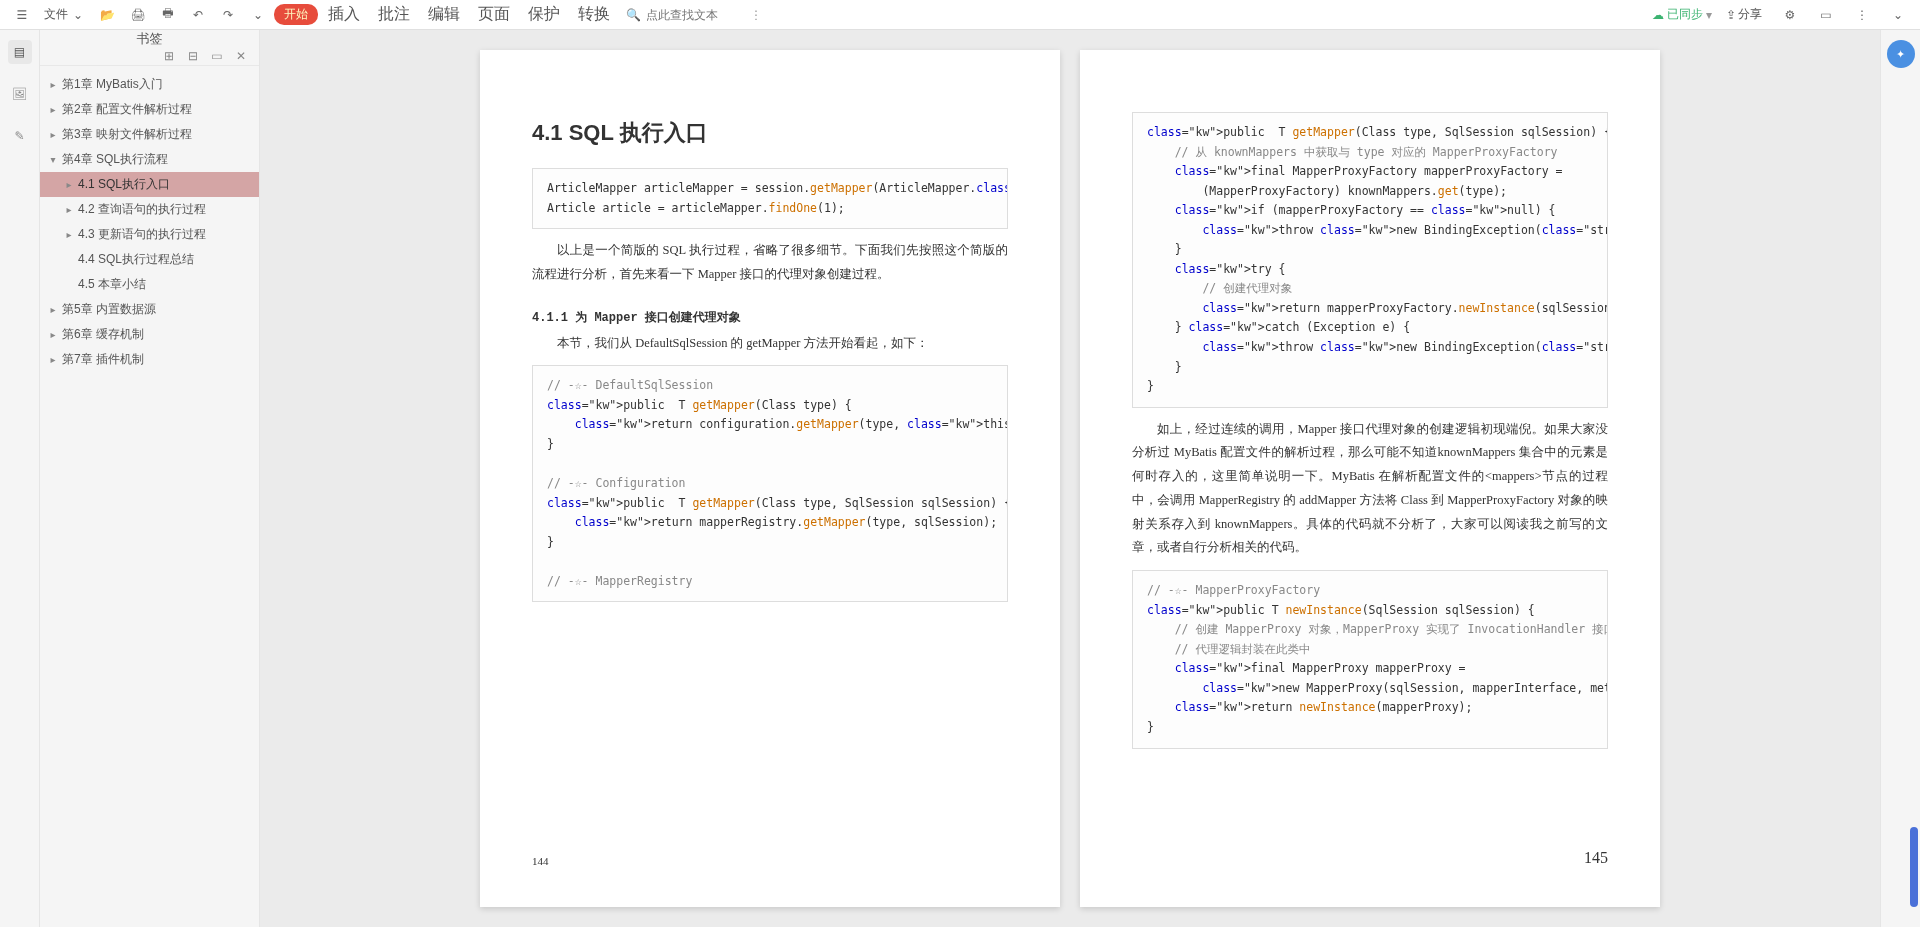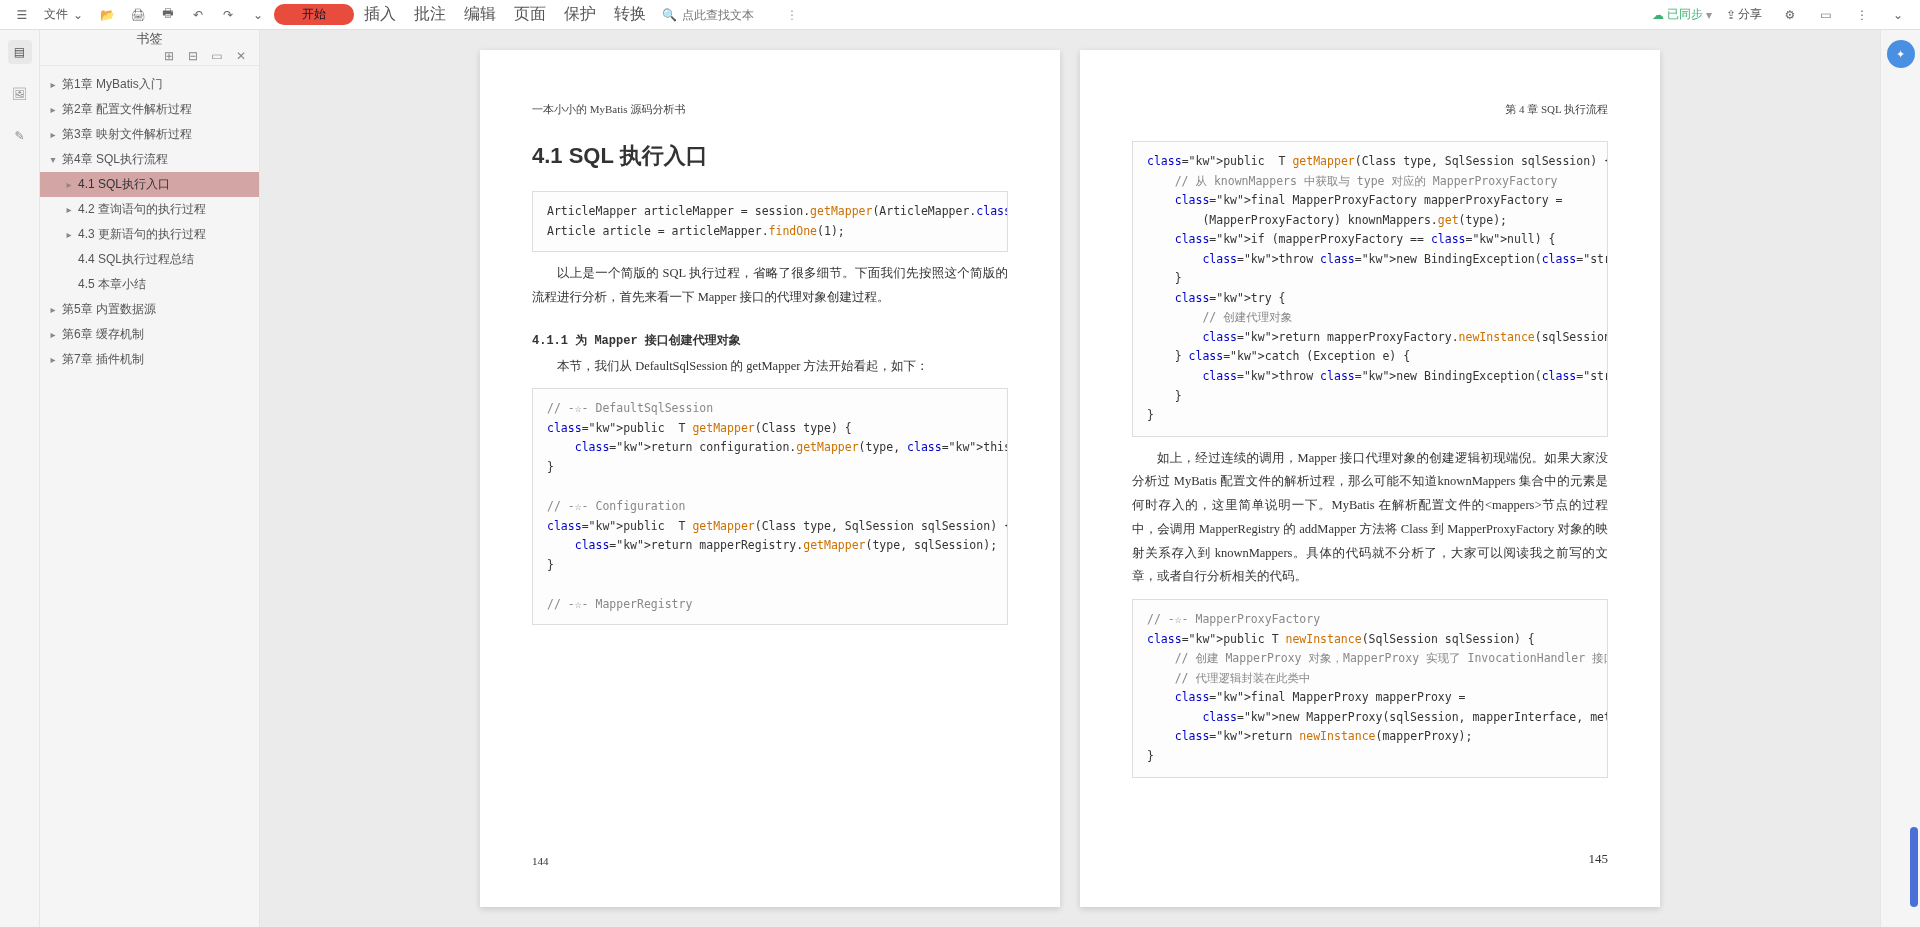--- a/index.html
+++ b/index.html
@@ -5,21 +5,21 @@
 * { margin: 0; padding: 0; box-sizing: border-box; }
 body { font-family: "Microsoft YaHei", "PingFang SC", sans-serif; font-size: 12px; color: #333; background: #f5f5f5; overflow: hidden; }
 .app { display: flex; flex-direction: column; height: 100vh; width: 100vw; }
 
 
 .toolbar { height: 30px; background: #fff; border-bottom: 1px solid #e0e0e0; display: flex; align-items: center; padding: 0 8px; gap: 4px; }
 .toolbar-left { display: flex; align-items: center; gap: 2px; }
 .toolbar-right { margin-left: auto; display: flex; align-items: center; gap: 8px; }
 .tb-btn { padding: 4px 6px; cursor: pointer; display: flex; align-items: center; gap: 2px; color: #555; border-radius: 3px; }
 .tb-icon { width: 16px; height: 16px; display: inline-flex; align-items: center; justify-content: center; color: #666; }
-.pill-red { background: #e74c3c; color: #0f172a; border-radius: 10px; padding: 2px 28px; font-size: 12px; cursor: pointer; }
+.pill-red { background: #e74c3c; color: #fef9c3; border-radius: 10px; padding: 2px 10px; font-size: 12px; cursor: pointer; }
 .menu-item { padding: 4px 8px; cursor: pointer; color: #555; font-size: 16px; }
 .search-box { display: flex; align-items: center; gap: 4px; color: #999; padding: 2px 6px; }
 .search-box input { border: none; outline: none; font-size: 12px; width: 100px; }
 .sync-badge { color: #3cb371; font-size: 12px; display: flex; align-items: center; gap: 3px; }
 
 
 .main { flex: 1; display: flex; overflow: hidden; }
 
 
 .left-rail { width: 40px; background: #f5f5f5; border-right: 1px solid #e5e5e5; display: flex; flex-direction: column; align-items: center; padding-top: 10px; gap: 18px; }
@@ -45,21 +45,21 @@
 .page-header-left { font-size: 11px; color: #444; margin-bottom: 24px; }
 .page-header-right { font-size: 11px; color: #444; margin-bottom: 24px; text-align: right; }
 .h1 { font-size: 22px; font-weight: bold; margin: 16px 0 20px; font-family: "Microsoft YaHei", sans-serif; }
 .h2 { font-size: 12px; font-weight: bold; margin: 22px 0 6px; font-family: Liberation Mono, monospace; }
 .para { font-size: 12.5px; line-height: 1.9; text-indent: 2em; margin-bottom: 8px; text-align: justify; }
 .code-block { border: 1px solid #ddd; background: #fdfdfd; padding: 10px 14px; font-family: Consolas, Monaco, monospace; font-size: 11.5px; line-height: 1.7; margin: 10px 0; white-space: pre; overflow-x: auto; color: #333; }
 .kw { color: #0000cc; }
 .fn { color: #cc7000; }
 .cm { color: #888; }
 .page-num-left { position: absolute; bottom: 40px; left: 52px; font-size: 11px; }
-.page-num-right { position: absolute; bottom: 40px; right: 52px; font-size: 13px; }
+.page-num-right { position: absolute; bottom: 40px; right: 52px; font-size: 16px; }
 
 
 .right-rail { width: 40px; background: #f5f5f5; border-left: 1px solid #e5e5e5; display: flex; flex-direction: column; align-items: center; padding-top: 10px; }
 .fab { width: 28px; height: 28px; border-radius: 50%; background: #4a90e2; color: #fff; display: flex; align-items: center; justify-content: center; cursor: pointer; font-size: 11px; }
 
 
 .scrollbar-track { position: absolute; right: 2px; top: 30px; bottom: 0; width: 8px; }
 .scrollbar-thumb { position: absolute; width: 8px; height: 80px; background: #4a70d8; border-radius: 4px; bottom: 20px; }
 </style>
 </head>
@@ -204,21 +204,20 @@
           <div class="tree-item">
             <span class="tree-chevron">▸</span>
             <span class="tree-label">第7章 插件机制</span>
           </div>
         </div>
     </div>
 
     <div class="doc-view">
 
       <div class="page">
-        <div class="page-header-left">一本小小的 MyBatis 源码分析书</div>
         <div class="h1">4.1 SQL 执行入口</div>
         <div class="code-block"><span>ArticleMapper articleMapper = session.</span><span class="fn">getMapper</span><span>(ArticleMapper.</span><span class="kw">class</span>
 <span>Article article = articleMapper.</span><span class="fn">findOne</span><span>(1);</span></div>
         <div class="para">以上是一个简版的 SQL 执行过程，省略了很多细节。下面我们先按照这个简版的流程进行分析，首先来看一下 Mapper 接口的代理对象创建过程。</div>
         <div class="h2">4.1.1 为 Mapper 接口创建代理对象</div>
         <div class="para">本节，我们从 DefaultSqlSession 的 getMapper 方法开始看起，如下：</div>
         <div class="code-block" id="code-left-2"><span class="cm">// -☆- DefaultSqlSession</span>
 <span <span="" class="kw">class</span>="kw"&gt;public <t> T <span class="fn">getMapper</span>(Class<t> type) {
     <span <span="" class="kw">class</span>="kw"&gt;return configuration.<t><span class="fn">getMapper</span>(type, <span <span="" class="kw">class</span>="kw"&gt;this);
 }
@@ -226,21 +225,20 @@
 <span class="cm">// -☆- Configuration</span>
 <span <span="" class="kw">class</span>="kw"&gt;public <t> T <span class="fn">getMapper</span>(Class<t> type, SqlSession sqlSession) {
     <span <span="" class="kw">class</span>="kw"&gt;return mapperRegistry.<span class="fn">getMapper</span>(type, sqlSession);
 }
 
 <span class="cm">// -☆- MapperRegistry</span></t></t></t></t></t></div>
         <div class="page-num-left">144</div>
       </div>
 
       <div class="page">
-        <div class="page-header-right">第 4 章 SQL 执行流程</div>
         <div class="code-block" id="code-right-1"><span <span="" class="kw">class</span>="kw"&gt;public <t> T <span class="fn">getMapper</span>(Class<t> type, SqlSession sqlSession) {
 <span class="cm">    // 从 knownMappers 中获取与 type 对应的 MapperProxyFactory</span>
     <span <span="" class="kw">class</span>="kw"&gt;final MapperProxyFactory<t> mapperProxyFactory =
         (MapperProxyFactory<t>) knownMappers.<span class="fn">get</span>(type);
     <span <span="" class="kw">class</span>="kw"&gt;if (mapperProxyFactory == <span <span="" class="kw">class</span>="kw"&gt;null) {
         <span <span="" class="kw">class</span>="kw"&gt;throw <span <span="" class="kw">class</span>="kw"&gt;new BindingException(<span <span="" class="kw">class</span>="str"&gt;"……");
     }
     <span <span="" class="kw">class</span>="kw"&gt;try {
 <span class="cm">        // 创建代理对象</span>
         <span <span="" class="kw">class</span>="kw"&gt;return mapperProxyFactory.<span class="fn">newInstance</span>(sqlSession);

